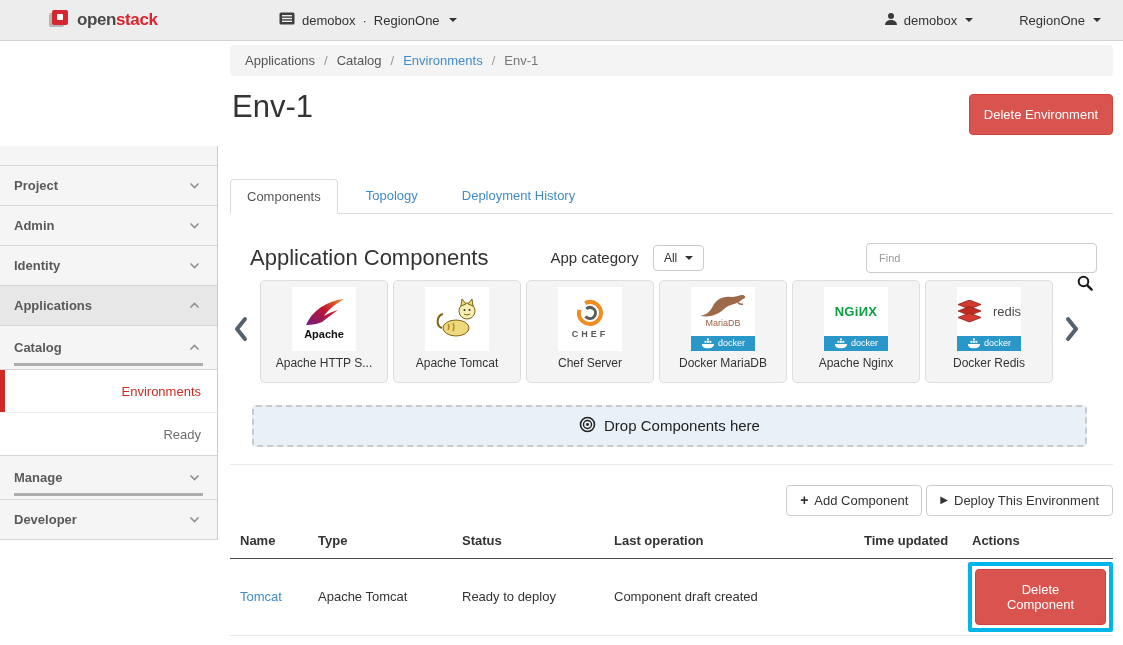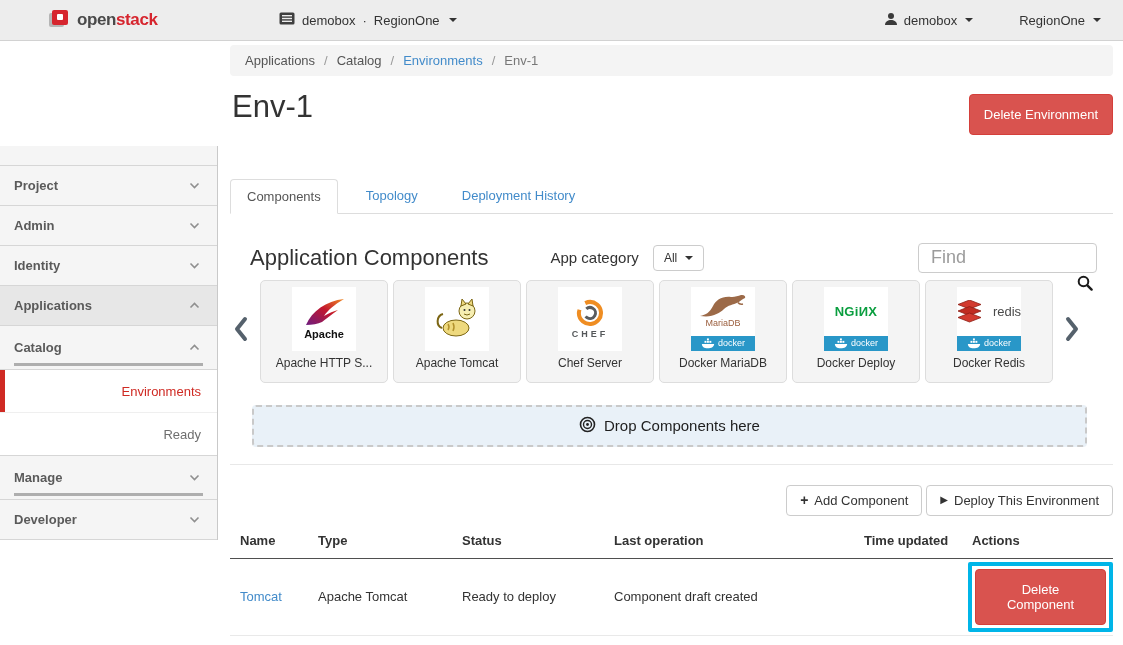--- a/index.html
+++ b/index.html
@@ -47,21 +47,21 @@
   .tab.active { background:#fff; border:1px solid #ddd; border-bottom:1px solid #fff; border-radius:4px 4px 0 0; color:#555; margin-bottom:-1px; }
   .tab.link { color:#428bca; margin-left:12px; }
 
   
   .panel-head { display:flex; align-items:center; margin-top:29px; }
   .panel-title { font-size:22px; color:#333; font-weight:400; margin-left:20px; }
   .cat-label { font-size:15px; color:#333; margin-left:62px; }
   .btn-default { background:#fff; border:1px solid #ccc; border-radius:4px; font-size:12px; color:#333; padding:5px 10px; cursor:pointer; font-family:inherit; display:inline-flex; align-items:center; gap:6px; }
   .all-btn { margin-left:14px; }
   .find-wrap { margin-left:auto; margin-right:16px; position:relative; }
-  .find-input { width:179px; height:30px; border:1px solid #ccc; border-radius:4px; padding:6px 12px; font-size:18px; font-family:inherit; color:#555; }
+  .find-input { width:231px; height:30px; border:1px solid #ccc; border-radius:4px; padding:6px 12px; font-size:11px; font-family:inherit; color:#555; }
   .find-input::placeholder { color:#9b9b9b; }
   .search-icon { position:absolute; right:4px; top:32px; cursor:pointer; }
 
   
   .carousel { display:flex; align-items:center; margin-top:7px; }
   .chev { flex:none; cursor:pointer; padding:0 3px; }
   .cards { display:flex; gap:5px; margin:0 8px; }
   .card { width:128px; height:103px; background:#f4f4f4; border:1px solid #ddd; border-radius:5px; display:flex; flex-direction:column; align-items:center; padding-top:6px; cursor:pointer; }
   .logo-box { width:64px; height:64px; background:#fff; display:flex; flex-direction:column; align-items:center; justify-content:center; overflow:hidden; }
   .logo-main { flex:1; width:100%; display:flex; flex-direction:column; align-items:center; justify-content:center; }
@@ -322,21 +322,21 @@
                 <svg width="14" height="11" viewBox="0 0 16 12" fill="#fff">
                     <rect x="4" y="3" width="2.2" height="2.2"></rect>
                     <rect x="6.8" y="3" width="2.2" height="2.2"></rect>
                     <rect x="9.6" y="3" width="2.2" height="2.2"></rect>
                     <rect x="6.8" y="0.2" width="2.2" height="2.2"></rect>
                     <path d="M1 6.5 h14 c0 3 -3 5 -7.5 5 c-4 0 -6.5 -2 -6.5 -5 z"></path>
                   </svg>
                 <span>docker</span>
               </div>
             </div>
-            <div class="card-label">Docker Deploy</div>
+            <div class="card-label">Apache Nginx</div>
           </div>
 
           <div class="card">
             <div class="logo-box">
               <div class="logo-main">
                 <div class="redis-row">
                   <svg width="25" height="23" viewBox="0 0 25 23">
                       <g stroke="#8e1f15" stroke-width="0.8">
                         <polygon points="12.5,0 24,4.5 12.5,9 1,4.5" fill="#d23a2e"></polygon>
                         <polygon points="12.5,6.5 24,11 12.5,15.5 1,11" fill="#c02c21"></polygon>

